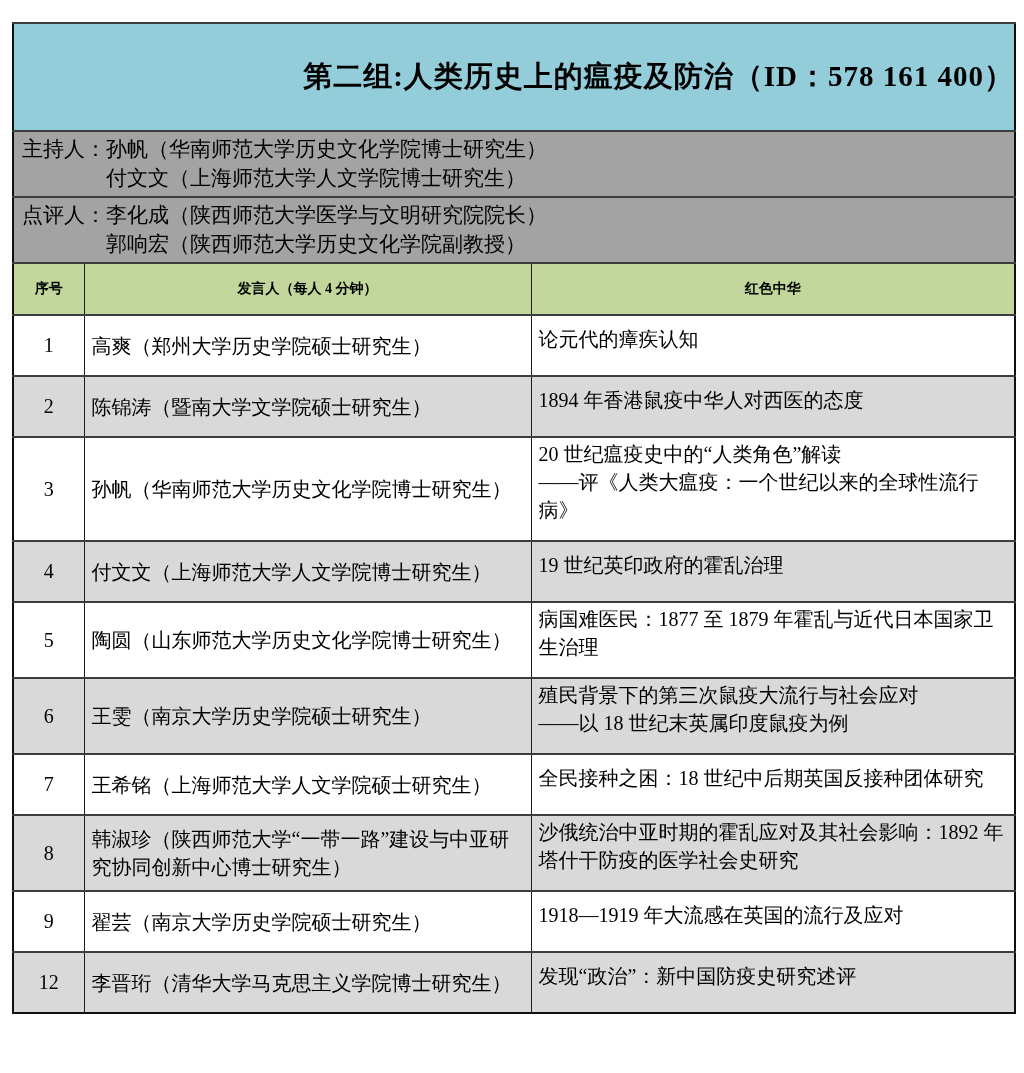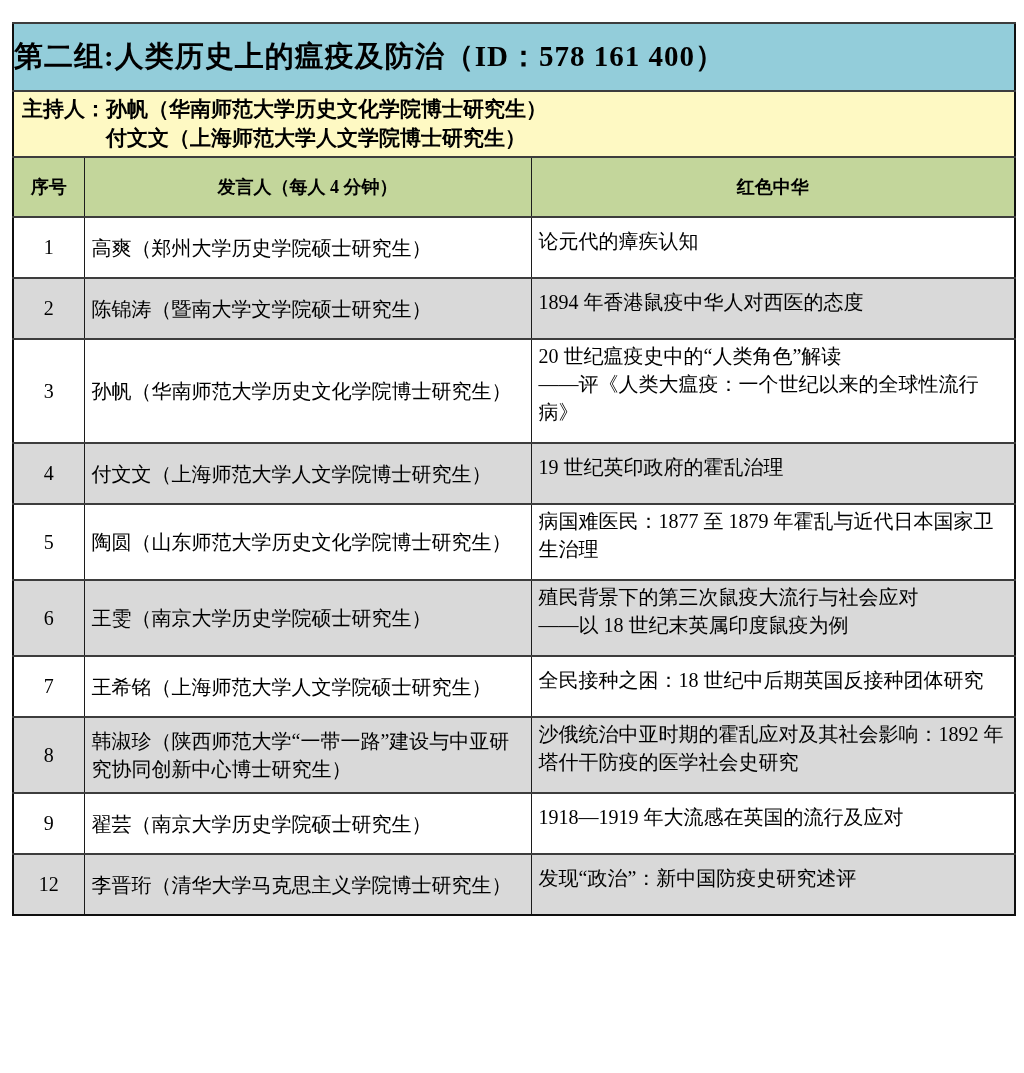--- a/index.html
+++ b/index.html
@@ -26,41 +26,41 @@
   table.program td, table.program th {
     border-top-width: 2px;
     border-top-color: #3d3d3d;
     vertical-align: middle;
   }
   col.c-no { width: 71px; }
   col.c-speaker { width: 447px; }
   col.c-topic { width: 484px; }
 
   .title-cell {
-    height: 68px;
+    height: 108px;
     background: #93cdda;
-    text-align: left;
+    text-align: right;
     font-weight: bold;
     font-size: 29px;
     letter-spacing: 1px;
   }
   .host-cell {
     height: 66px;
-    background: #fef9c3;
+    background: #a3a3a3;
     padding: 2px 8px;
     font-size: 21px;
-    font-weight: bold;
+    font-weight: normal;
     line-height: 29px;
   }
   .host-line2 { padding-left: 84px; }
 
   .header-row th {
-    height: 60px;
+    height: 52px;
     background: #c3d69b;
-    font-size: 18px;
+    font-size: 14px;
     font-weight: bold;
     text-align: center;
   }
   tr.data-row { height: 61px; }
   tr.data-row.tall { height: 67px; }
   tr.data-row td { background: #ffffff; font-size: 20px; }
   tr.data-row.alt td { background: #d9d9d9; }
 
   td.no-cell { text-align: center; font-size: 20px; }
   td.speaker-cell { padding: 2px 6px 2px 7px; line-height: 28px; margin-left: 16px; }
@@ -82,20 +82,26 @@
       <td class="title-cell" colspan="3">第二组:人类历史上的瘟疫及防治（ID：578 161 400）</td>
     </tr>
 
     <tr>
       <td class="host-cell" colspan="3">
         <div class="host-line1"><span>主持人：</span><span>孙帆（华南师范大学历史文化学院博士研究生）</span></div>
         <div class="host-line2"><span>付文文（上海师范大学人文学院博士研究生）</span></div>
       </td>
     </tr>
 
+    <tr>
+      <td class="host-cell" colspan="3">
+        <div class="host-line1"><span>点评人：</span><span>李化成（陕西师范大学医学与文明研究院院长）</span></div>
+        <div class="host-line2"><span>郭响宏（陕西师范大学历史文化学院副教授）</span></div>
+      </td>
+    </tr>
 
     <tr class="header-row">
       <th>序号</th>
       <th>发言人（每人 4 分钟）</th>
       <th>红色中华</th>
     </tr>
 
     <tr class="data-row">
       <td class="no-cell">1</td>
       <td class="speaker-cell">高爽（郑州大学历史学院硕士研究生）</td>

